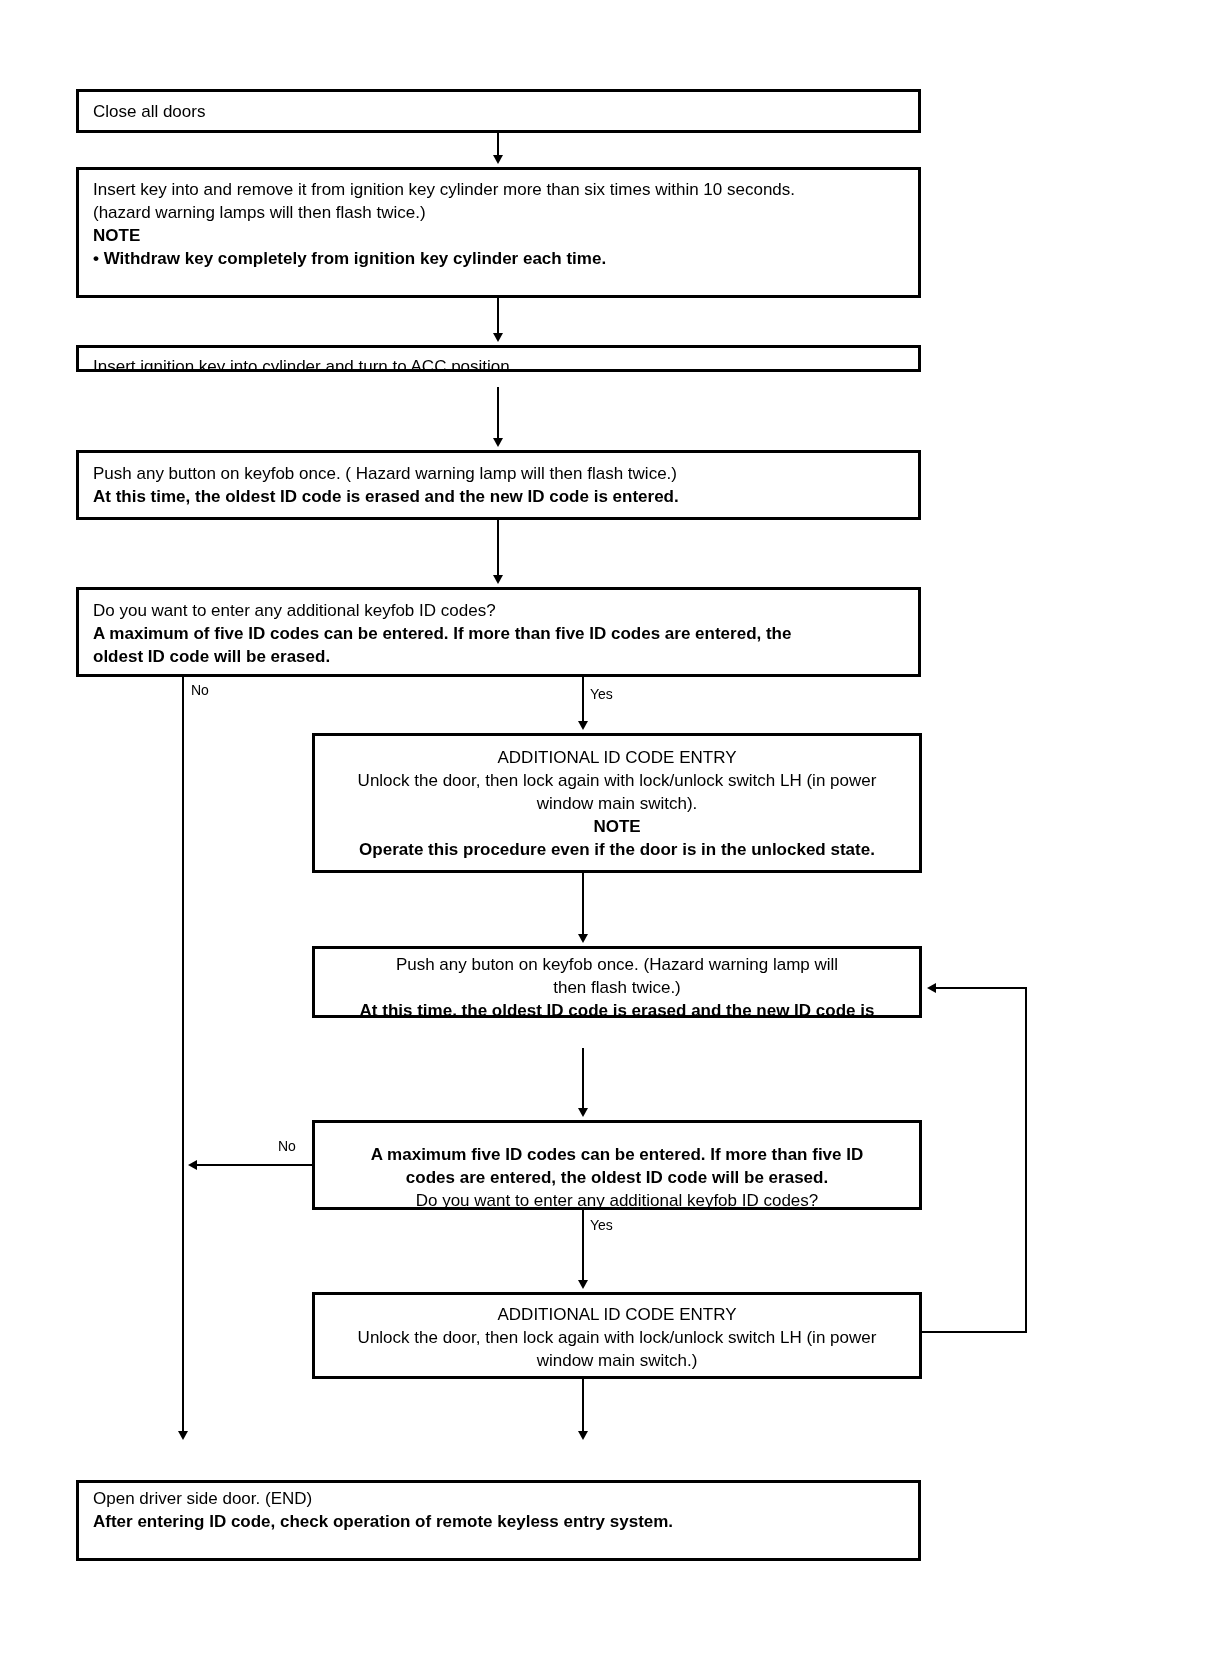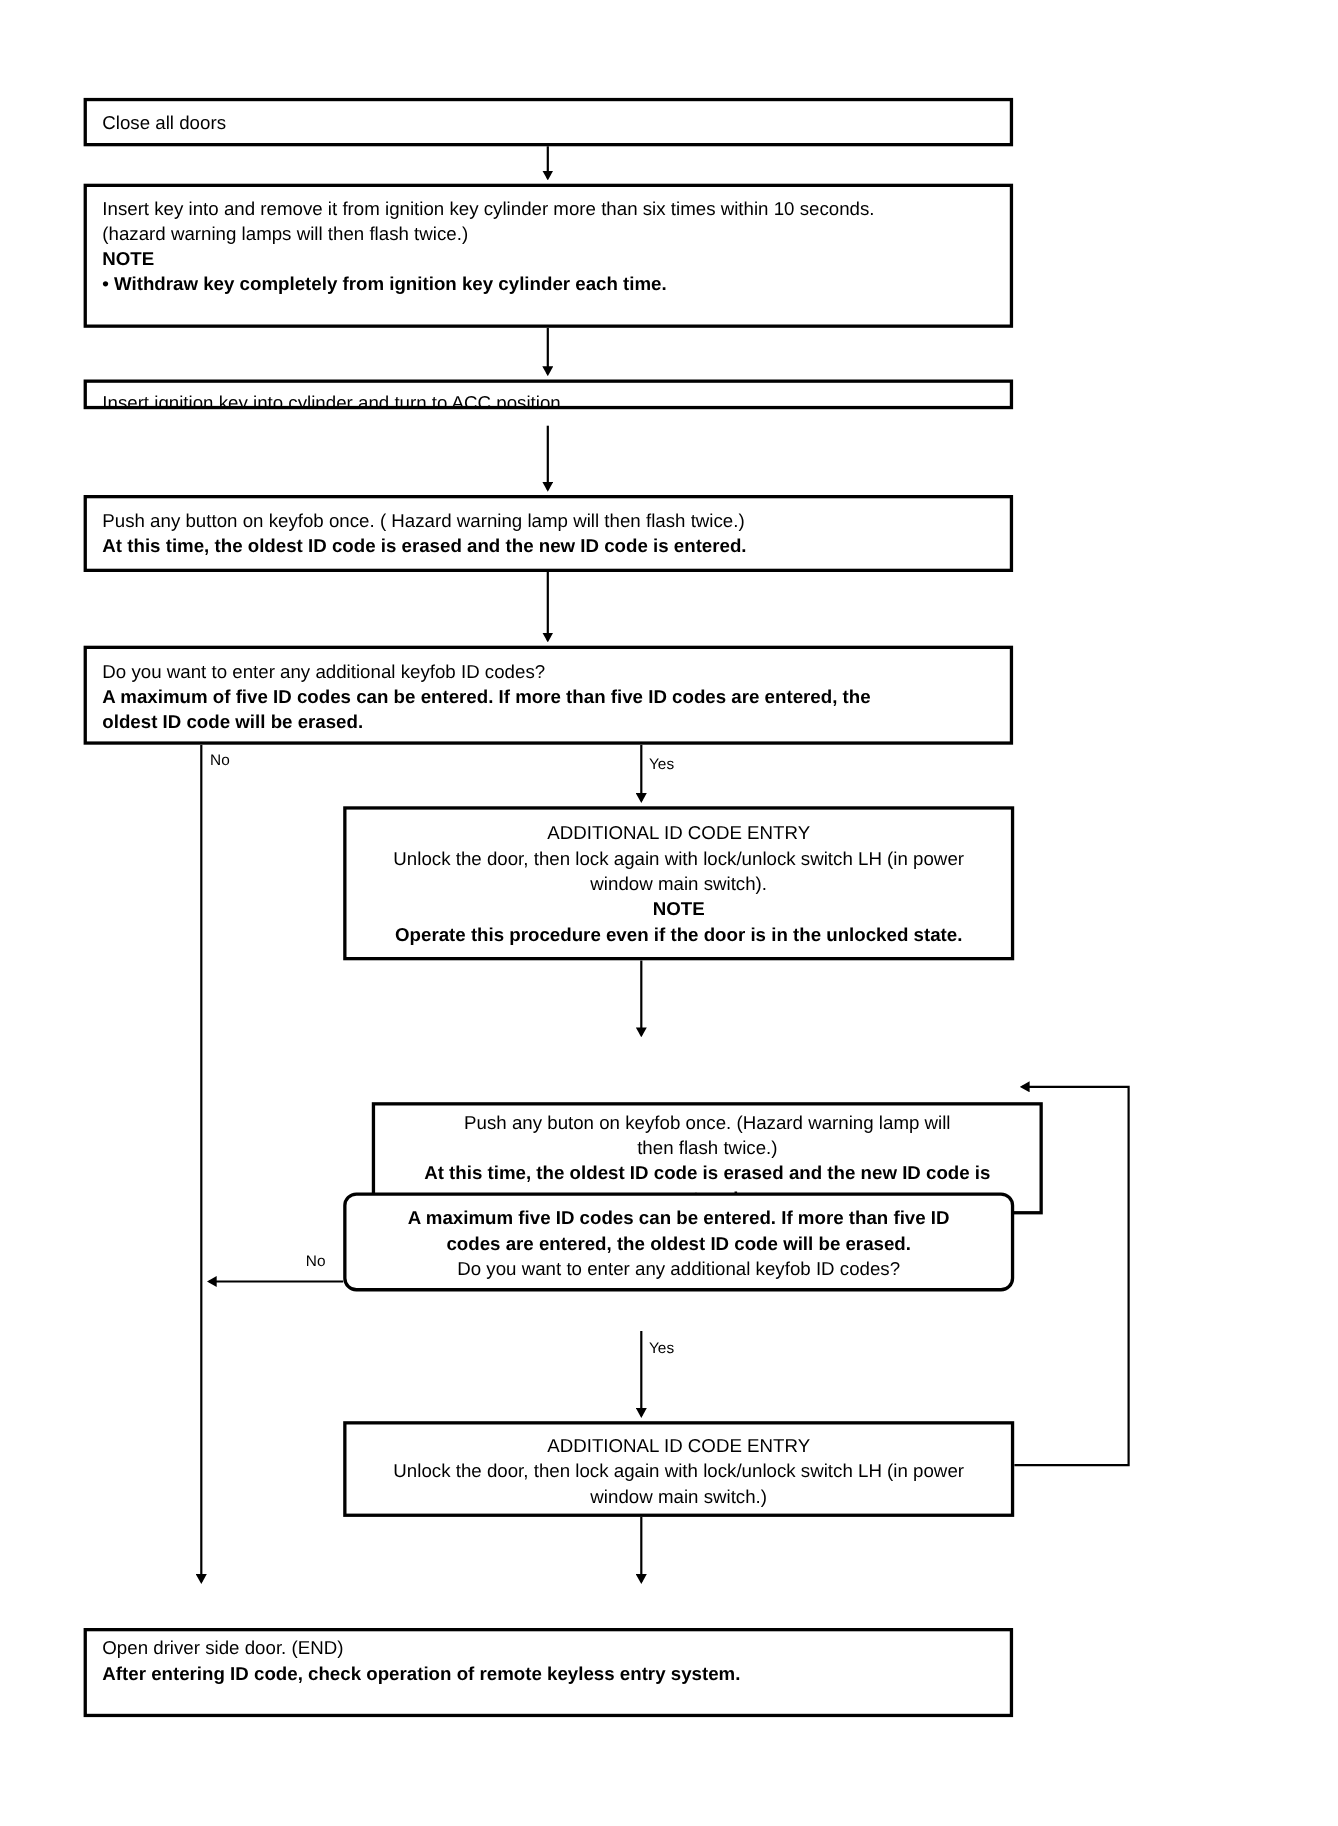--- a/index.html
+++ b/index.html
@@ -32,22 +32,22 @@
   .w { left: 76px; width: 845px; }
   
   .n { left: 312px; width: 610px; text-align: center; }
 
   #box-1  { top: 64px;   height: 44px; margin-top: 25px;  }
   #box-2  { top: 167px;  height: 131px; }
   #box-3  { top: 345px;  height: 27px;  padding-top: 7px; }
   #box-4  { top: 450px;  height: 70px;  padding-top: 9px; }
   #box-5  { top: 587px;  height: 90px;  padding-top: 9px; }
   #box-6  { top: 733px;  height: 140px; padding-top: 10px; }
-  #box-7  { top: 1002px;  height: 102px; padding-top: 4px; margin-left: 26px; }
-  #box-8  { top: 1084px; height: 90px;  padding-top: 9px; border-radius: 12px; }
+  #box-7  { top: 946px;  height: 72px; padding-top: 4px; }
+  #box-8  { top: 1120px; height: 90px;  padding-top: 20px; }
   #box-9  { top: 1292px; height: 87px;  padding-top: 8px; }
   #box-10 { top: 1480px; height: 81px;  padding-top: 4px; }
 
   .branch-label {
     position: absolute;
     font-size: 14px;
     line-height: 20px;
     background: #ffffff;
   }
   #label-no-1  { left: 191px; top: 680px;  }

